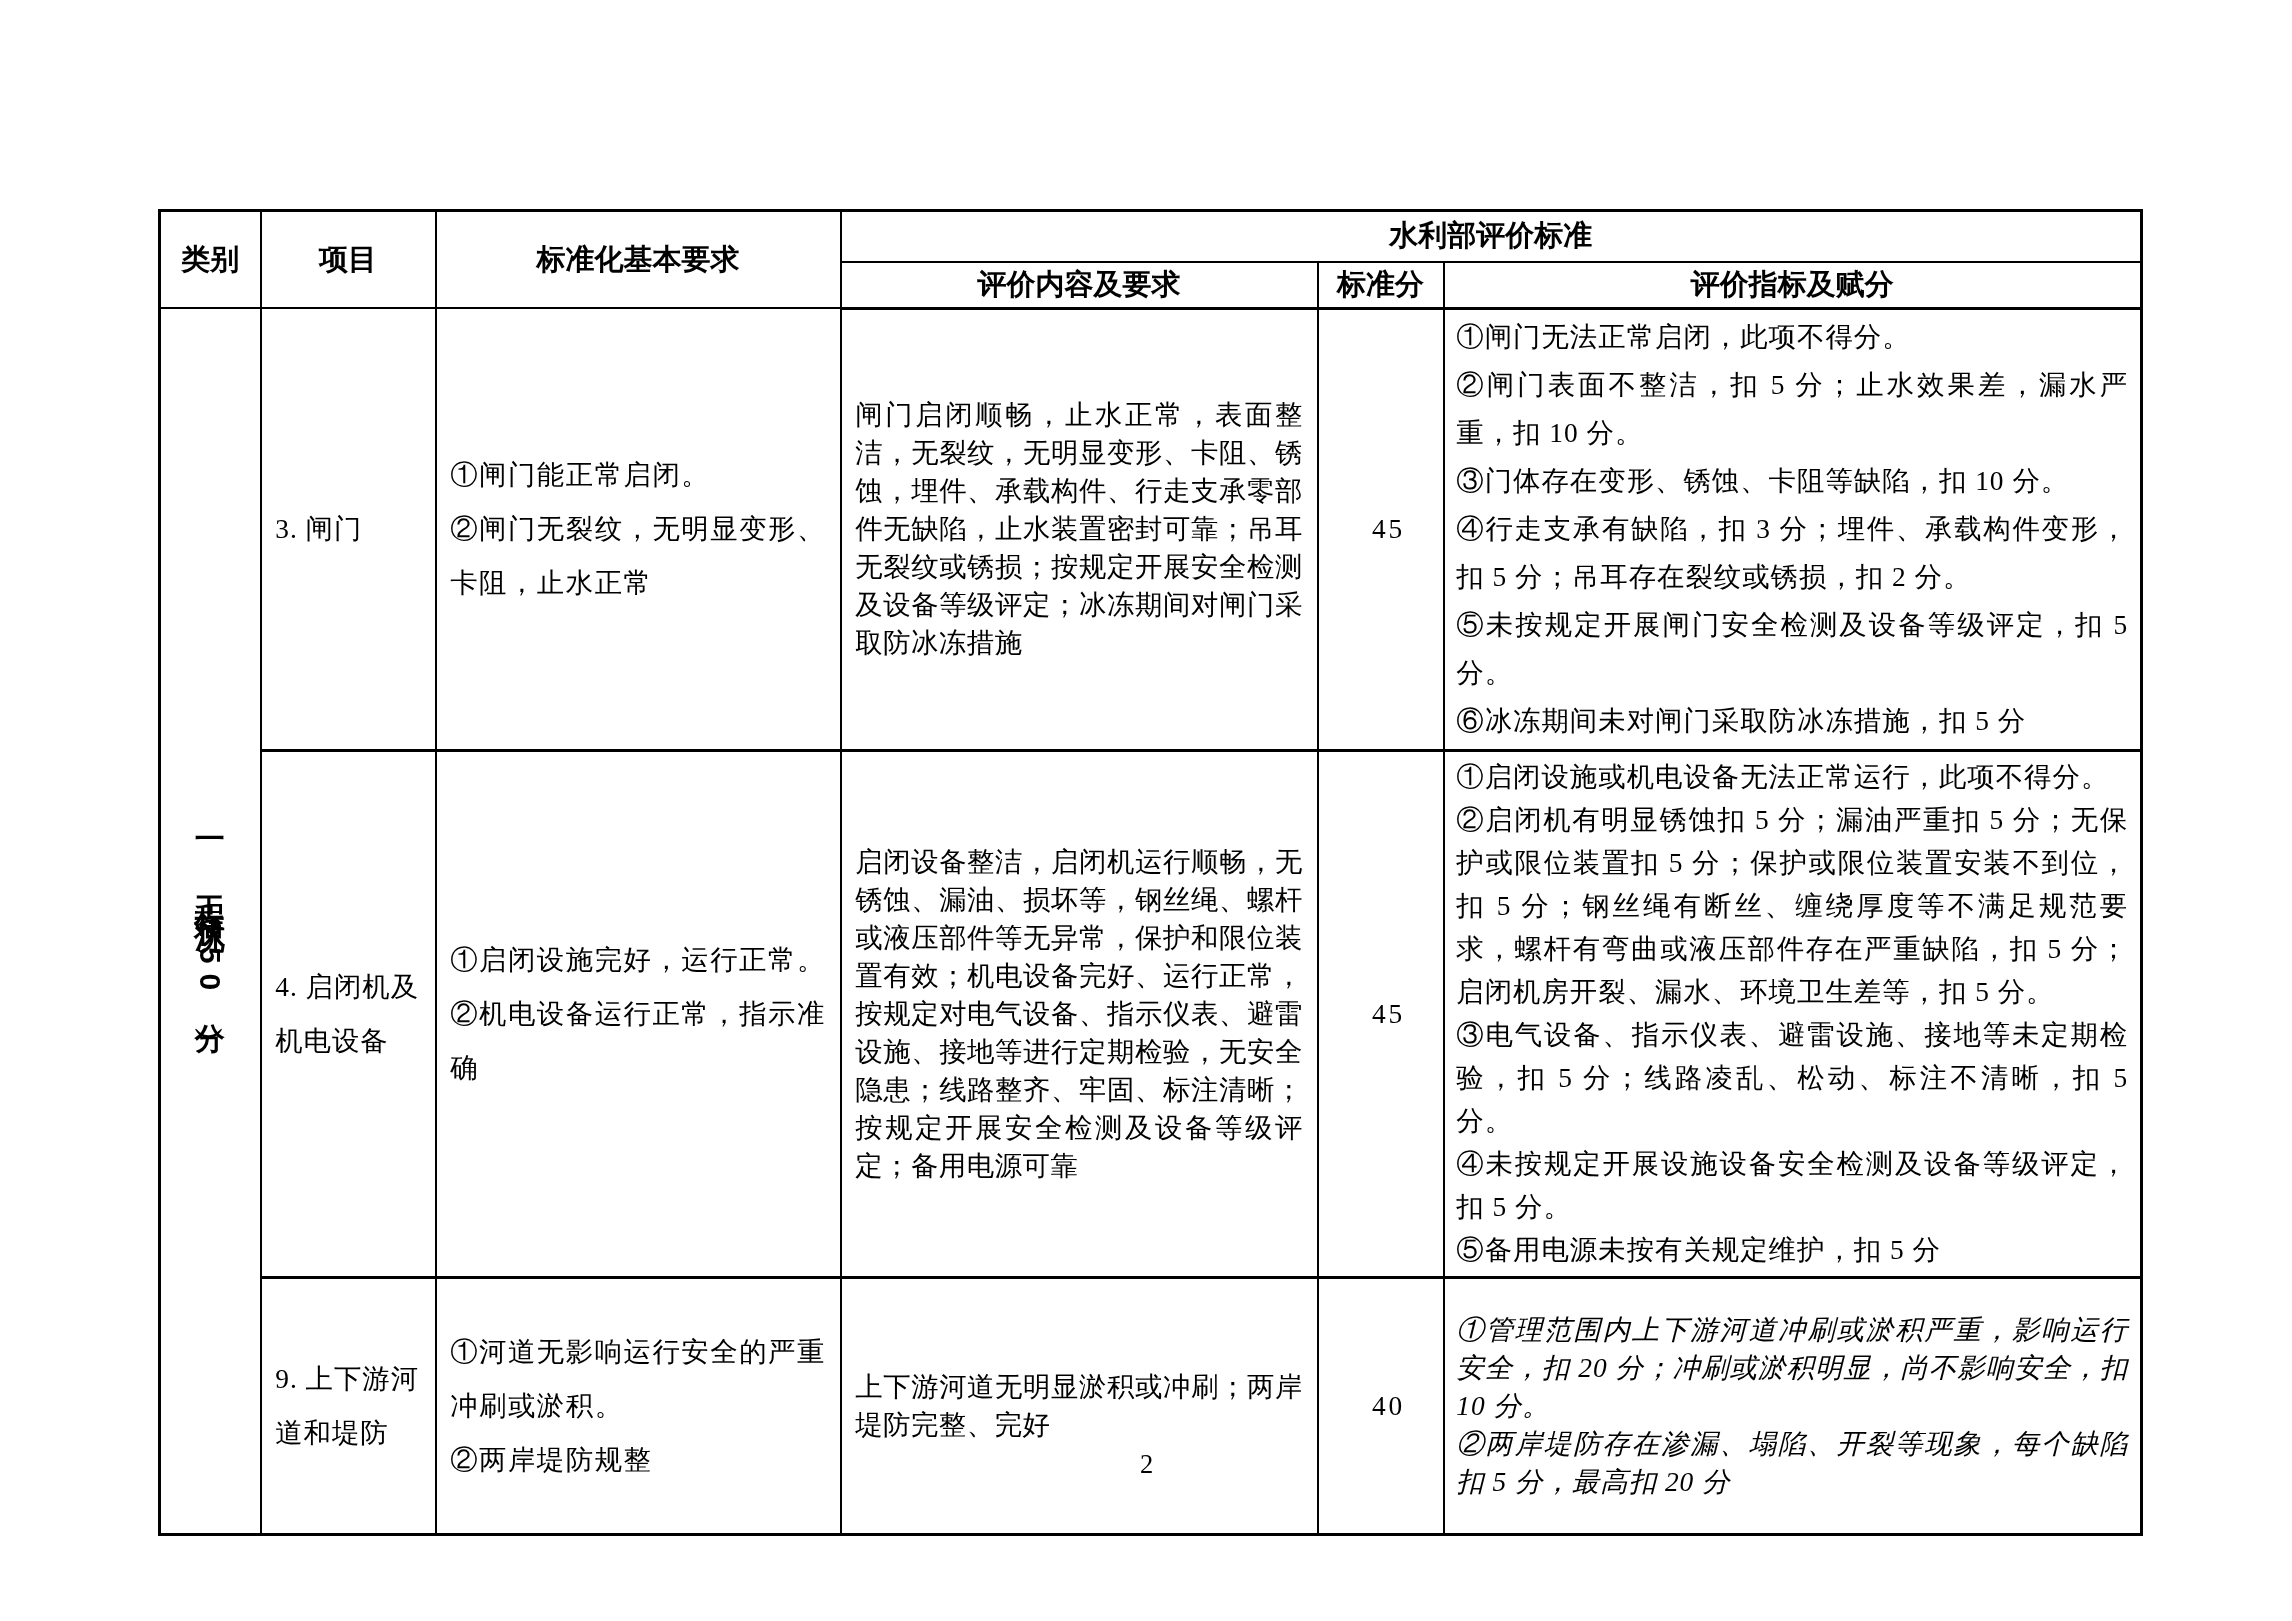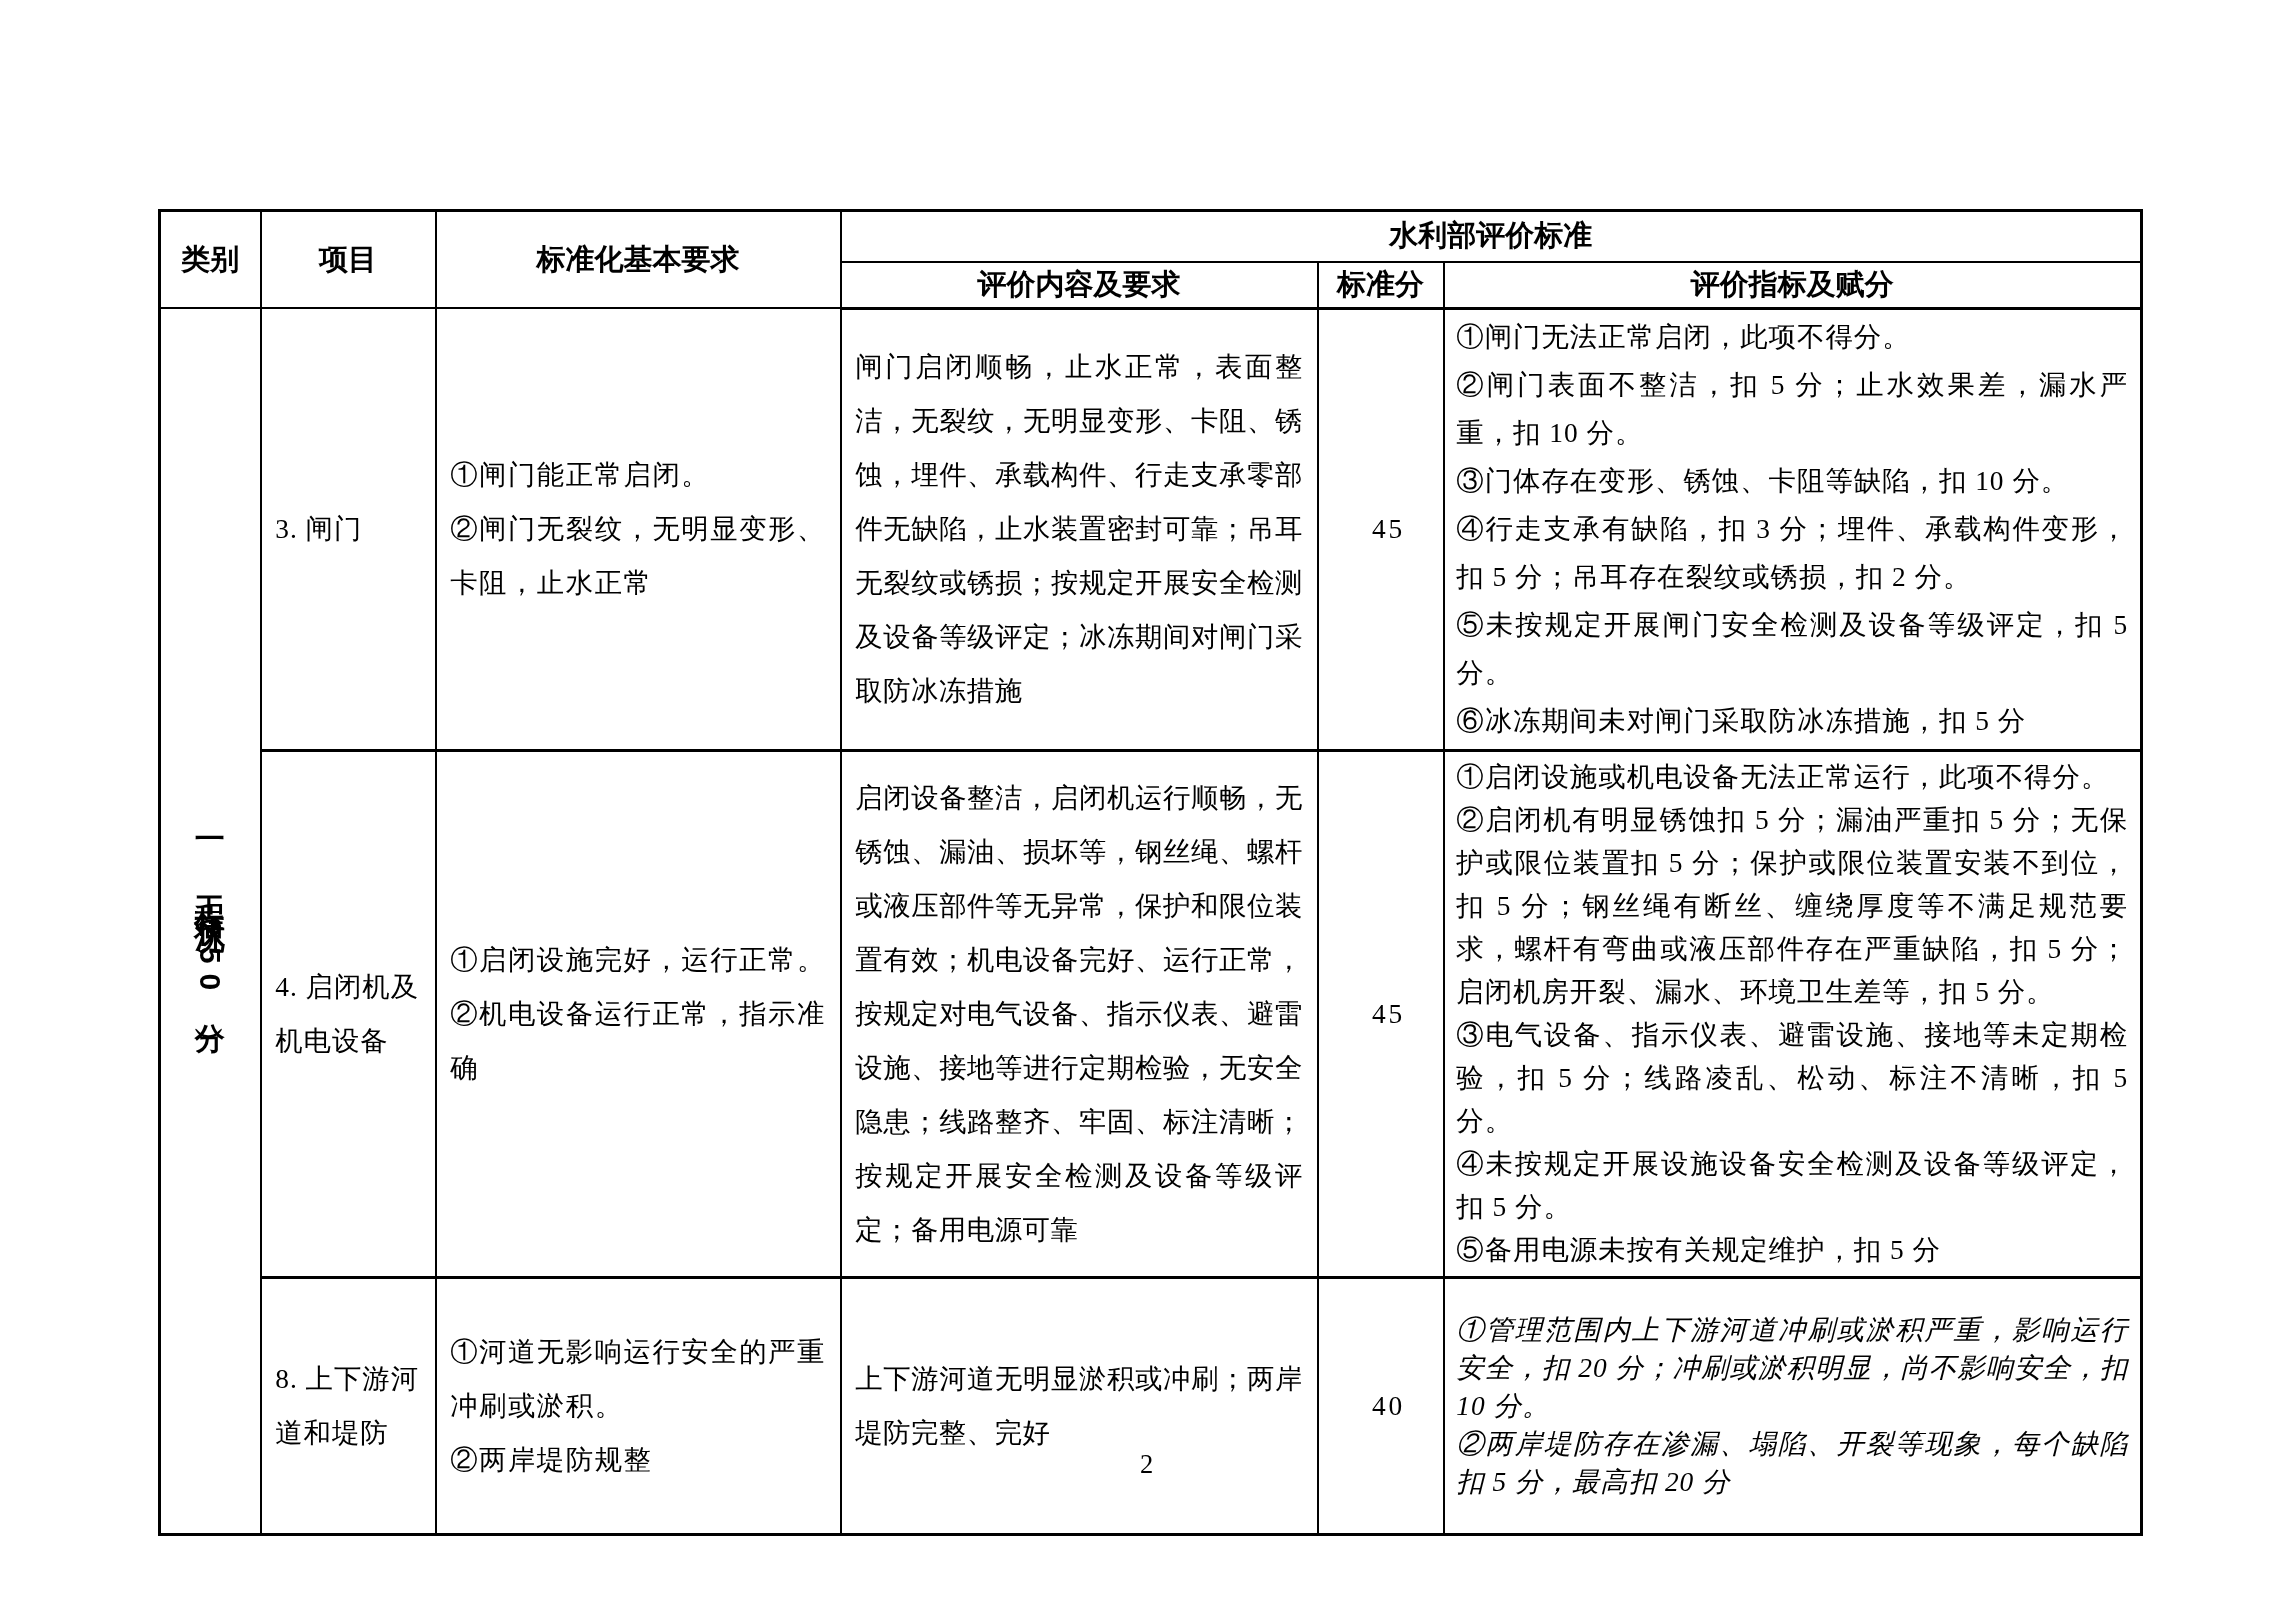--- a/index.html
+++ b/index.html
@@ -81,21 +81,21 @@
     padding: 0 13.7px;
     letter-spacing: 1.5px;
     line-height: 54px;
     text-align: justify;
     text-justify: inter-character;
     white-space: pre-line;
   }
   td.content-cell {
     padding: 0 13.7px;
     letter-spacing: 0.5px;
-    line-height: 54px;
+    line-height: 38px;
     text-align: justify;
     text-justify: inter-character;
     border-radius: 24px;
   }
   td.score-cell {
     text-align: center;
     letter-spacing: 2.9px;
     line-height: 39px;
     padding-left: 17px;
   }
@@ -169,21 +169,21 @@
         <td class="content-cell">启闭设备整洁，启闭机运行顺畅，无锈蚀、漏油、损坏等，钢丝绳、螺杆或液压部件等无异常，保护和限位装置有效；机电设备完好、运行正常，按规定对电气设备、指示仪表、避雷设施、接地等进行定期检验，无安全隐患；线路整齐、牢固、标注清晰；按规定开展安全检测及设备等级评定；备用电源可靠</td>
         <td class="score-cell">45</td>
         <td class="indicator-cell ind-2">①启闭设施或机电设备无法正常运行，此项不得分。
 ②启闭机有明显锈蚀扣 5 分；漏油严重扣 5 分；无保护或限位装置扣 5 分；保护或限位装置安装不到位，扣 5 分；钢丝绳有断丝、缠绕厚度等不满足规范要求，螺杆有弯曲或液压部件存在严重缺陷，扣 5 分；启闭机房开裂、漏水、环境卫生差等，扣 5 分。
 ③电气设备、指示仪表、避雷设施、接地等未定期检验，扣 5 分；线路凌乱、松动、标注不清晰，扣 5 分。
 ④未按规定开展设施设备安全检测及设备等级评定，扣 5 分。
 ⑤备用电源未按有关规定维护，扣 5 分</td>
       </tr>
 
       <tr class="brow3">
-        <td class="project-cell">8. 上下游河道和堤防</td>
+        <td class="project-cell">9. 上下游河道和堤防</td>
         <td class="req-cell">①河道无影响运行安全的严重冲刷或淤积。
 ②两岸堤防规整</td>
         <td class="content-cell">上下游河道无明显淤积或冲刷；两岸堤防完整、完好</td>
         <td class="score-cell">40</td>
         <td class="indicator-cell ind-3">①管理范围内上下游河道冲刷或淤积严重，影响运行安全，扣 20 分；冲刷或淤积明显，尚不影响安全，扣 10 分。
 ②两岸堤防存在渗漏、塌陷、开裂等现象，每个缺陷扣 5 分，最高扣 20 分</td>
       </tr>
     </tbody>
   </table>
 </div>

